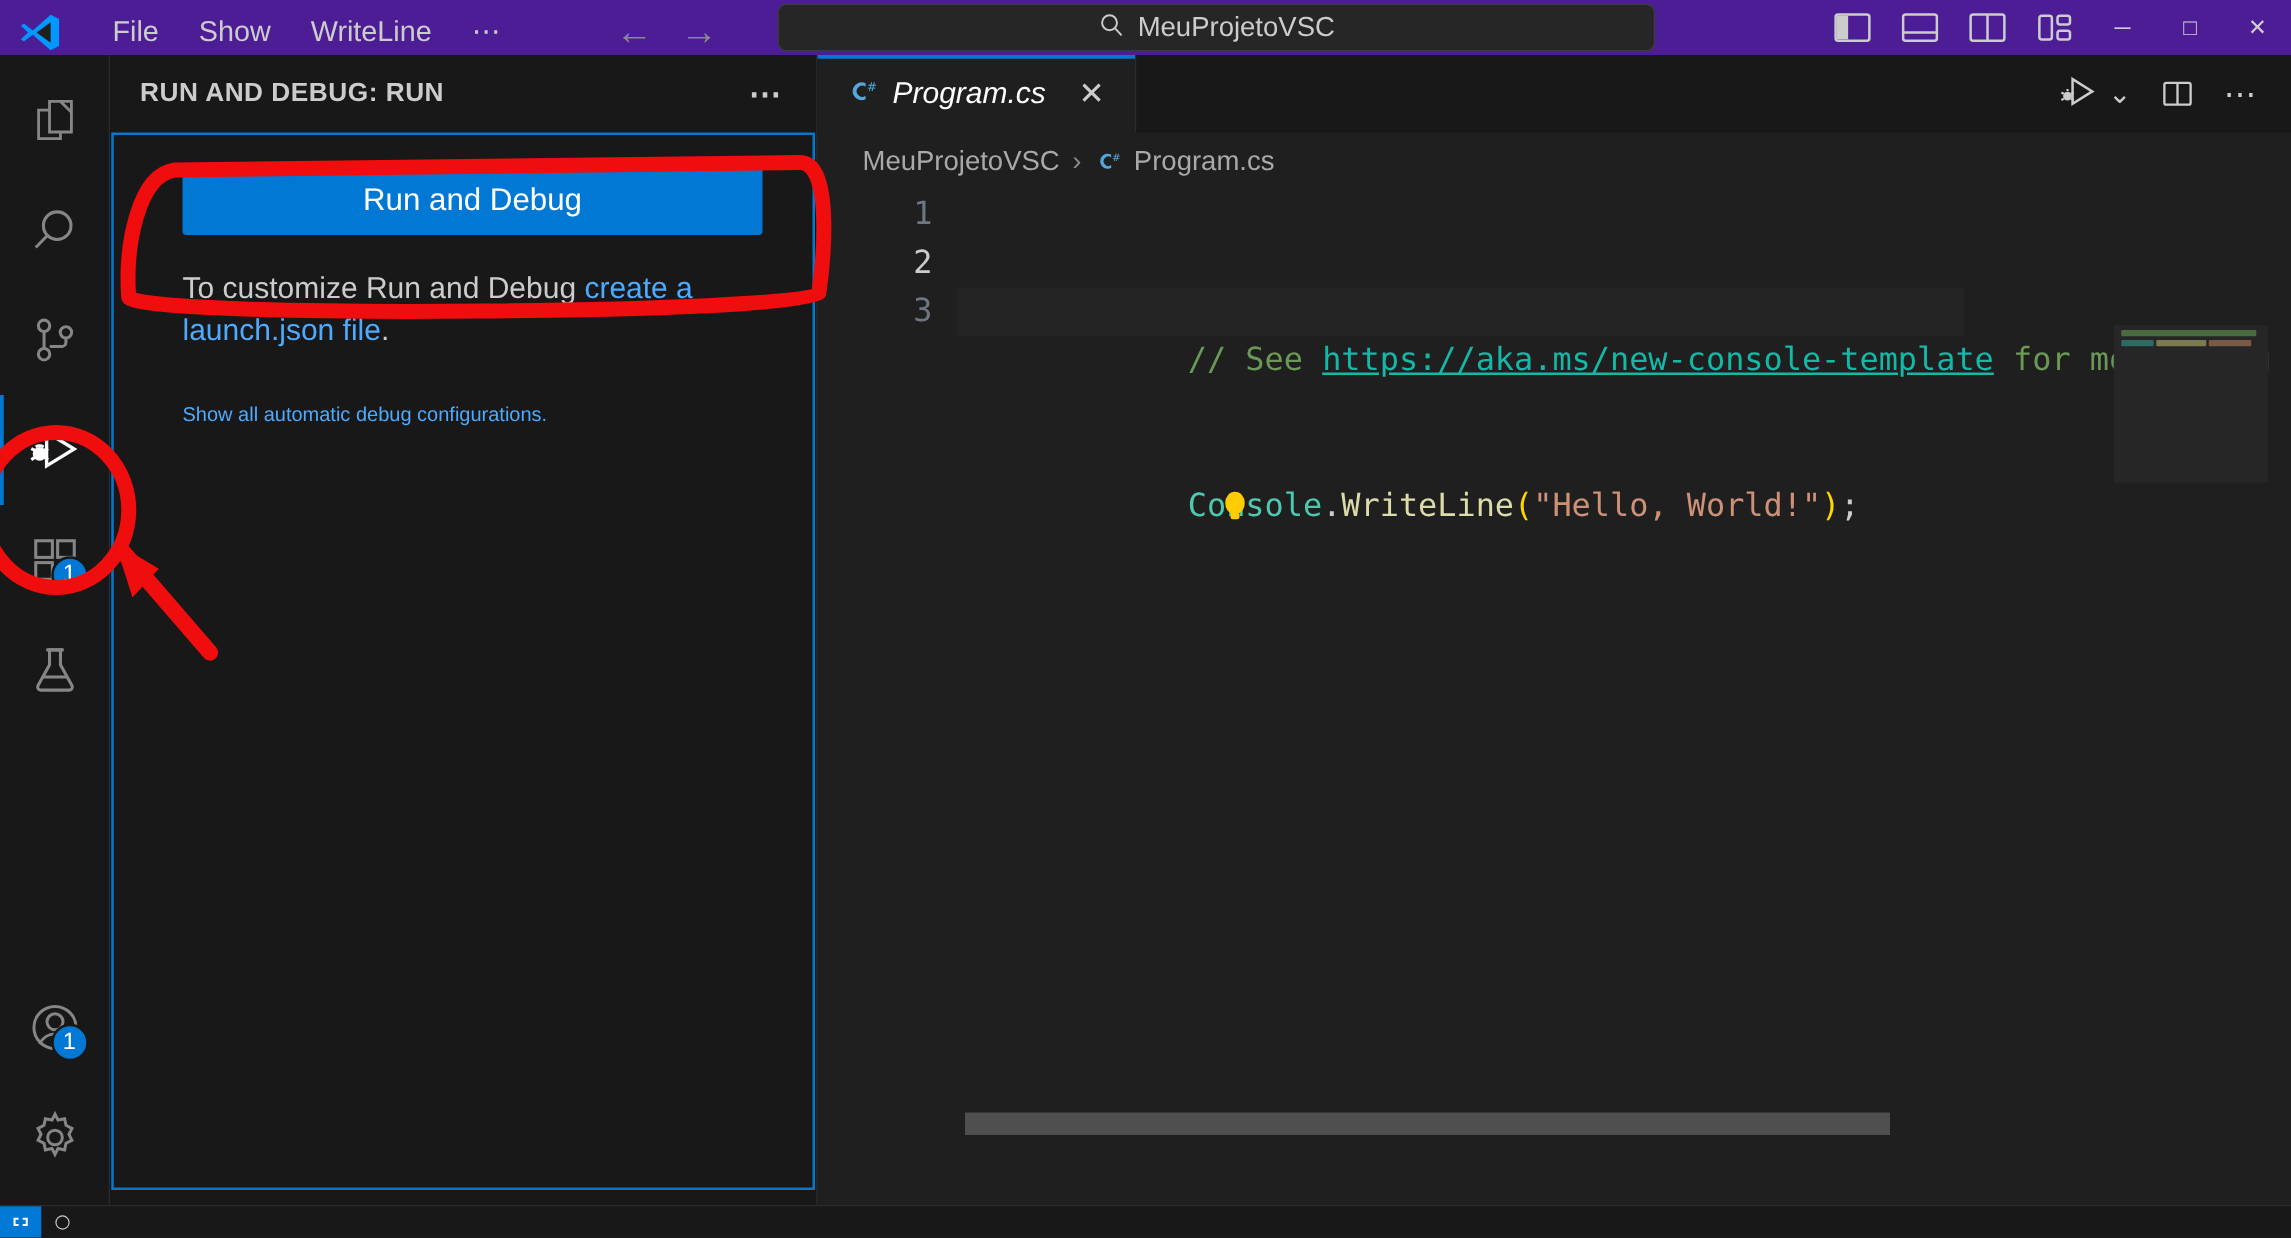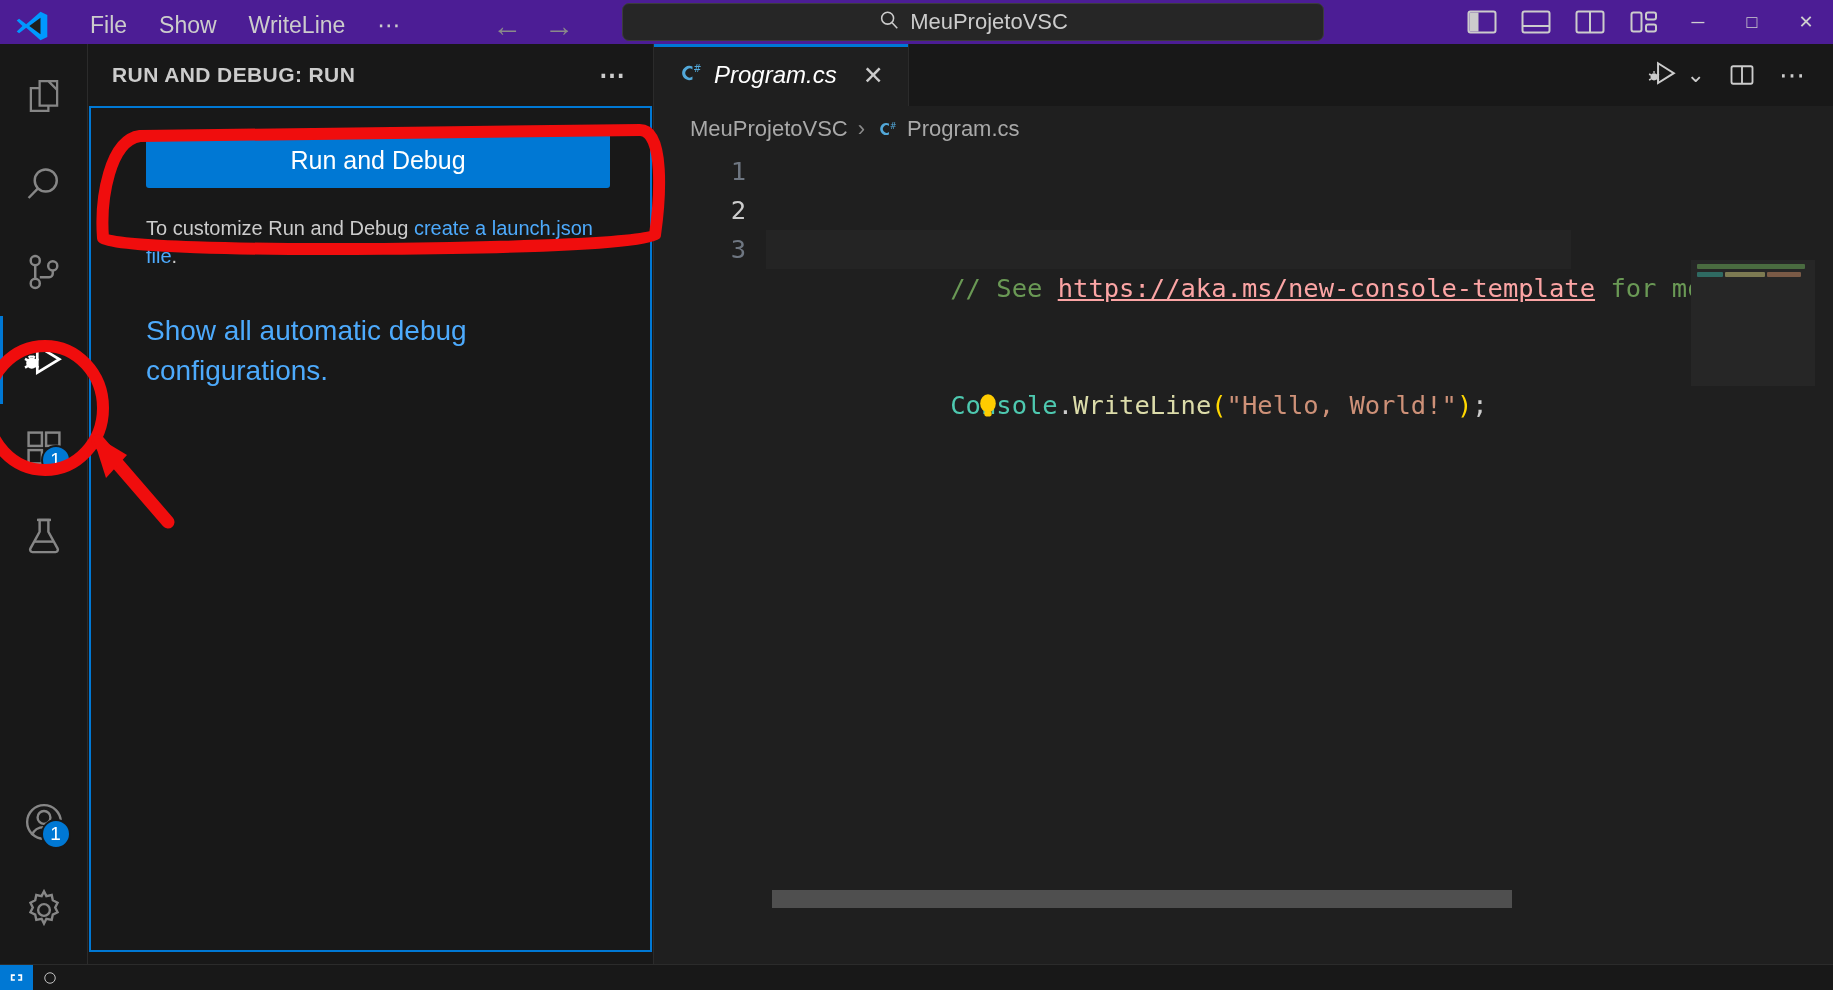--- a/index.html
+++ b/index.html
@@ -72,24 +72,24 @@
     position: absolute; top: 62px; left: 1px; right: 1px; bottom: 12px;
     border: 2px solid #0078d4; padding: 24px 40px 0 55px;
   }
   .run-btn {
     width: 100%; height: 56px; background: #0078d4; color: #ffffff;
     border: none; border-radius: 3px; font-size: 25px;
     font-family: "Liberation Sans", sans-serif; cursor: pointer;
     display: flex; align-items: center; justify-content: center;
   }
   .sb-para {
-    margin-top: 26px; color: #cccccc; font-size: 20px; line-height: 1.42;
+    margin-top: 26px; color: #cccccc; font-size: 24px; line-height: 1.42;
   }
   .sb-link { color: #4daafc; cursor: pointer; }
-  .sb-para2 { margin-top: 40px; font-size: 28px; line-height: 1.42; }
+  .sb-para2 { margin-top: 40px; font-size: 16px; line-height: 1.42; }
 
   
   .editor-area { position: absolute; top: 44px; left: 654px; right: 0; bottom: 26px; background: #1f1f1f; }
   .tabs-row { height: 62px; background: #181818; display: flex; align-items: stretch; position: relative; }
   .tab {
     display: flex; align-items: center; gap: 12px; padding: 0 18px 0 22px;
     background: #1f1f1f; min-width: 240px; position: relative;
     border-right: 1px solid #2b2b2b;
   }
   .tab.active::before {
@@ -108,21 +108,21 @@
   .code-area {
     position: absolute; top: 0; left: 0; right: 0; bottom: 0;
     font-family: "DejaVu Sans Mono", monospace; font-size: 25.5px; line-height: 39px;
   }
   .gutter { position: absolute; left: 0; top: 0; width: 106px; text-align: right; }
   .ln { color: #6e7681; padding-right: 14px; height: 39px; }
   .ln.cur { color: #cccccc; }
   .lines { position: absolute; left: 112px; top: 0; right: 0; white-space: pre; }
   .line { height: 39px; position: relative; }
   .c-comment { color: #6a9955; }
-  .c-url { color: #fca5a5; text-decoration: underline; }
+  .c-url { color: #14b8a6; text-decoration: underline; }
   .c-class { color: #4ec9b0; }
   .c-dot { color: #cccccc; }
   .c-method { color: #dcdcaa; }
   .c-paren { color: #ffd700; }
   .c-string { color: #ce9178; }
   .c-punct { color: #cccccc; }
   .bulb {
     position: absolute; left: -4px; top: 5px; width: 22px; height: 26px;
   }
 

